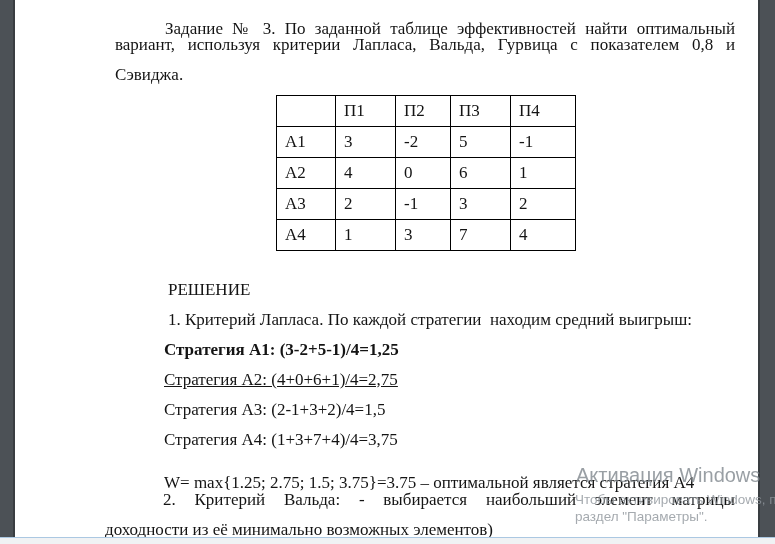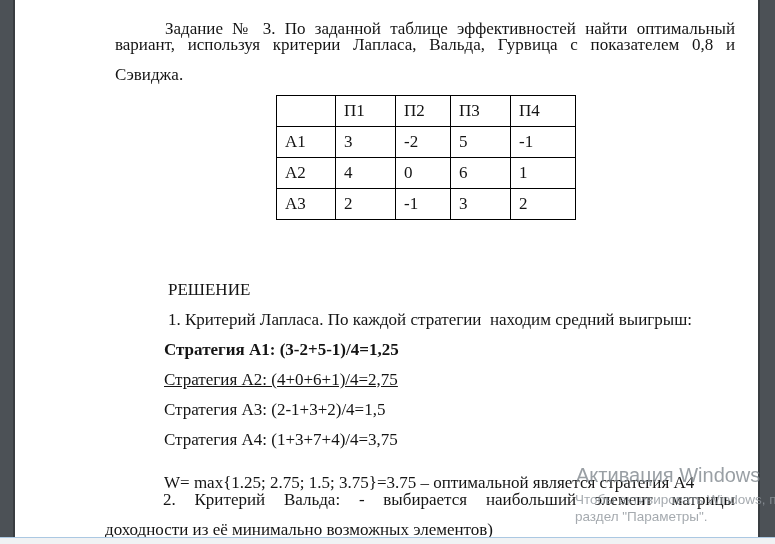--- a/index.html
+++ b/index.html
@@ -119,20 +119,27 @@
     <td>6</td>
     <td>1</td>
   </tr>
   <tr>
     <td>А3</td>
     <td>2</td>
     <td>-1</td>
     <td>3</td>
     <td>2</td>
   </tr>
+  <tr>
+    <td>А4</td>
+    <td>1</td>
+    <td>3</td>
+    <td>7</td>
+    <td>4</td>
+  </tr>
 </tbody>
   </table>
 
 <div class="line" style="left:168px; top:280px;">РЕШЕНИЕ</div>
 <div class="line pre" style="left:168px; top:310px;">1. Критерий Лапласа. По каждой стратегии  находим средний выигрыш:</div>
 <div class="line" style="left:164px; top:340px;font-weight:bold;">Стратегия А1: (3-2+5-1)/4=1,25</div>
 <div class="line" style="left:164px; top:370px;text-decoration:underline;">Стратегия А2: (4+0+6+1)/4=2,75</div>
 <div class="line" style="left:164px; top:400px;">Стратегия А3: (2-1+3+2)/4=1,5</div>
 <div class="line" style="left:164px; top:430px;">Стратегия А4: (1+3+7+4)/4=3,75</div>
 <div class="line" style="left:164px; top:460px;margin-top:13px;">W= max{1.25; 2.75; 1.5; 3.75}=3.75 – оптимальной является стратегия А4</div>

